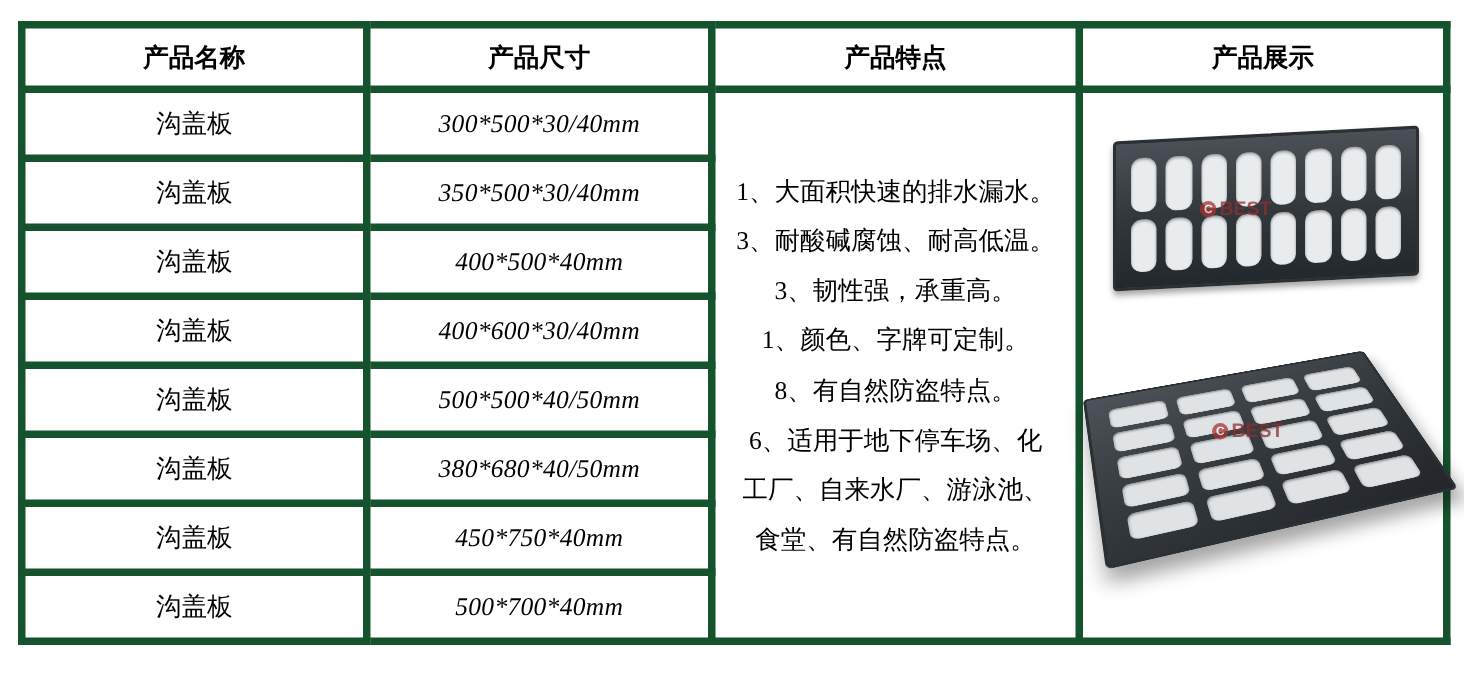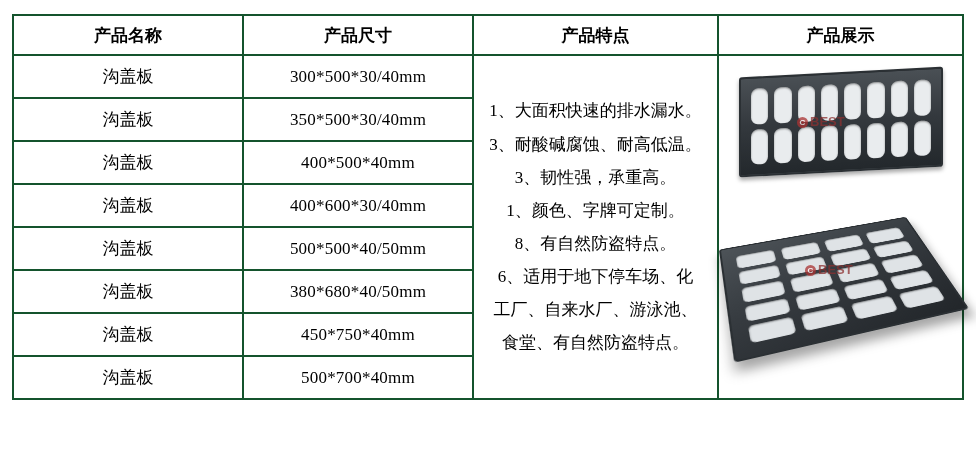--- a/index.html
+++ b/index.html
@@ -20,21 +20,21 @@
     box-sizing: border-box;
     padding: 14px 12px 12px 12px;
   }
   table.spec {
     width: 952px;
     border-collapse: collapse;
     table-layout: fixed;
     border: 2px solid #2e5c8a;
   }
   table.spec td, table.spec th {
-    border: 2px solid #14532d;
+    border: 5px solid #14532d;
     text-align: center;
     vertical-align: middle;
     color: #000000;
     font-size: 17px;
     padding: 0;
   }
   thead th {
     height: 38px;
     font-weight: bold;
     font-size: 19px;
@@ -44,20 +44,21 @@
   .col-size  { width: 230px; }
   .col-feat  { width: 245px; }
   .col-show  { width: 245px; }
 
   tbody td.name-cell, tbody td.size-cell {
     height: 41px;
     margin-top: 40px;
   }
   tbody td.size-cell {
     letter-spacing: 0.2px;
+    font-style: italic;
   }
   .features {
     text-align: left;
     vertical-align: top;
     padding: 10px 12px 6px 12px;
     line-height: 1.95;
     font-size: 16.5px;
     margin-top: 12px;
   }
   .features .line {

